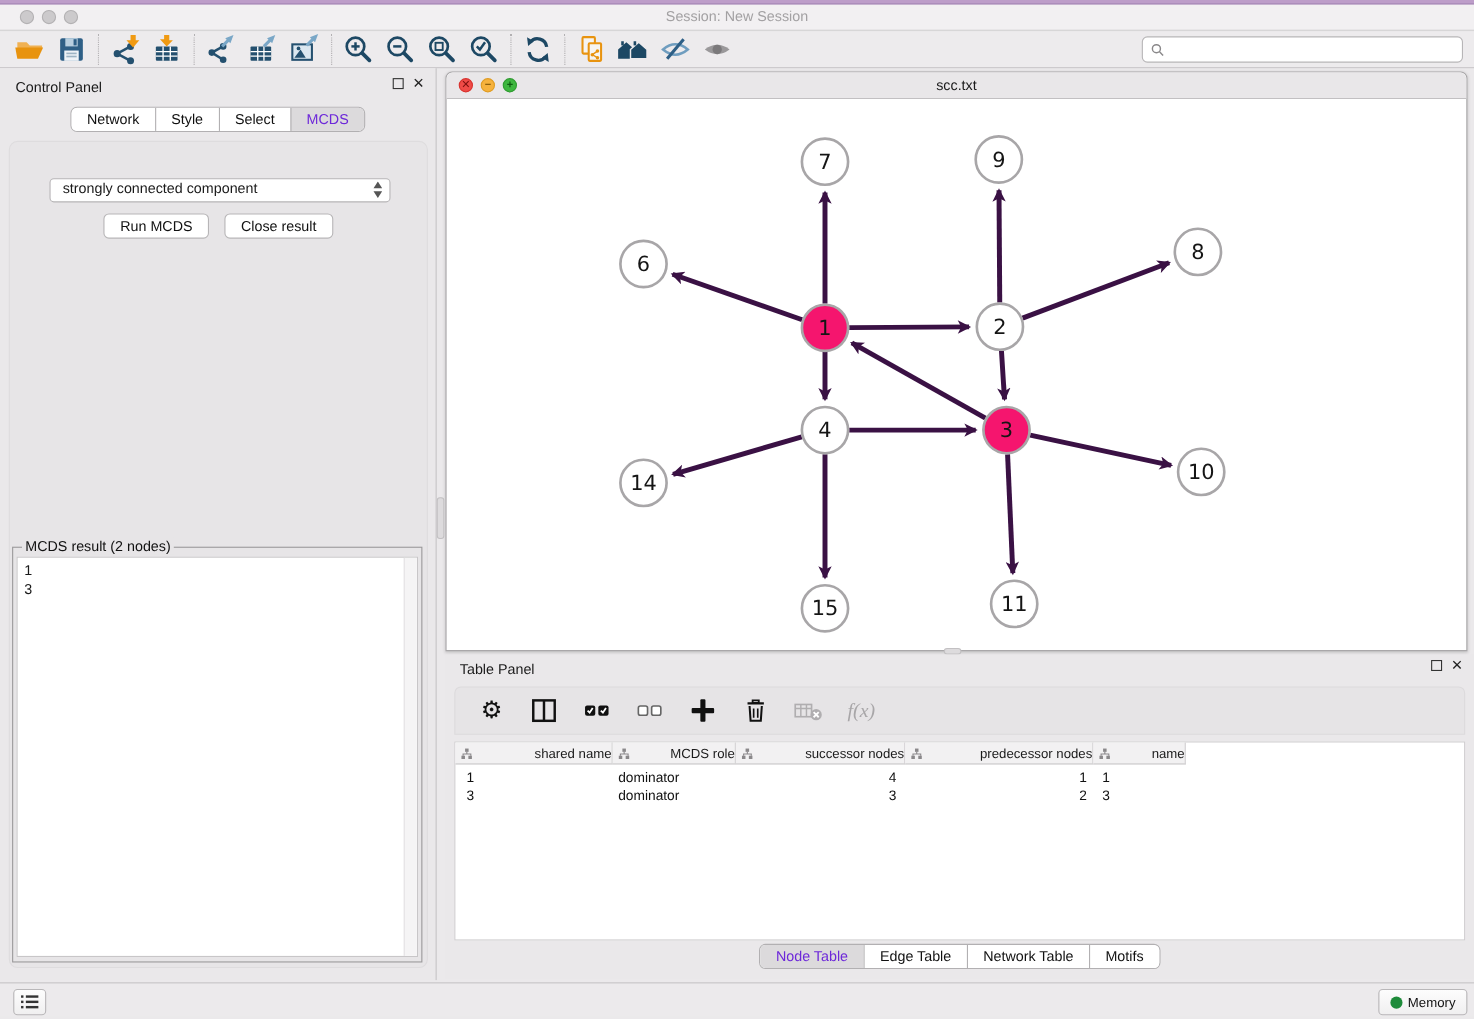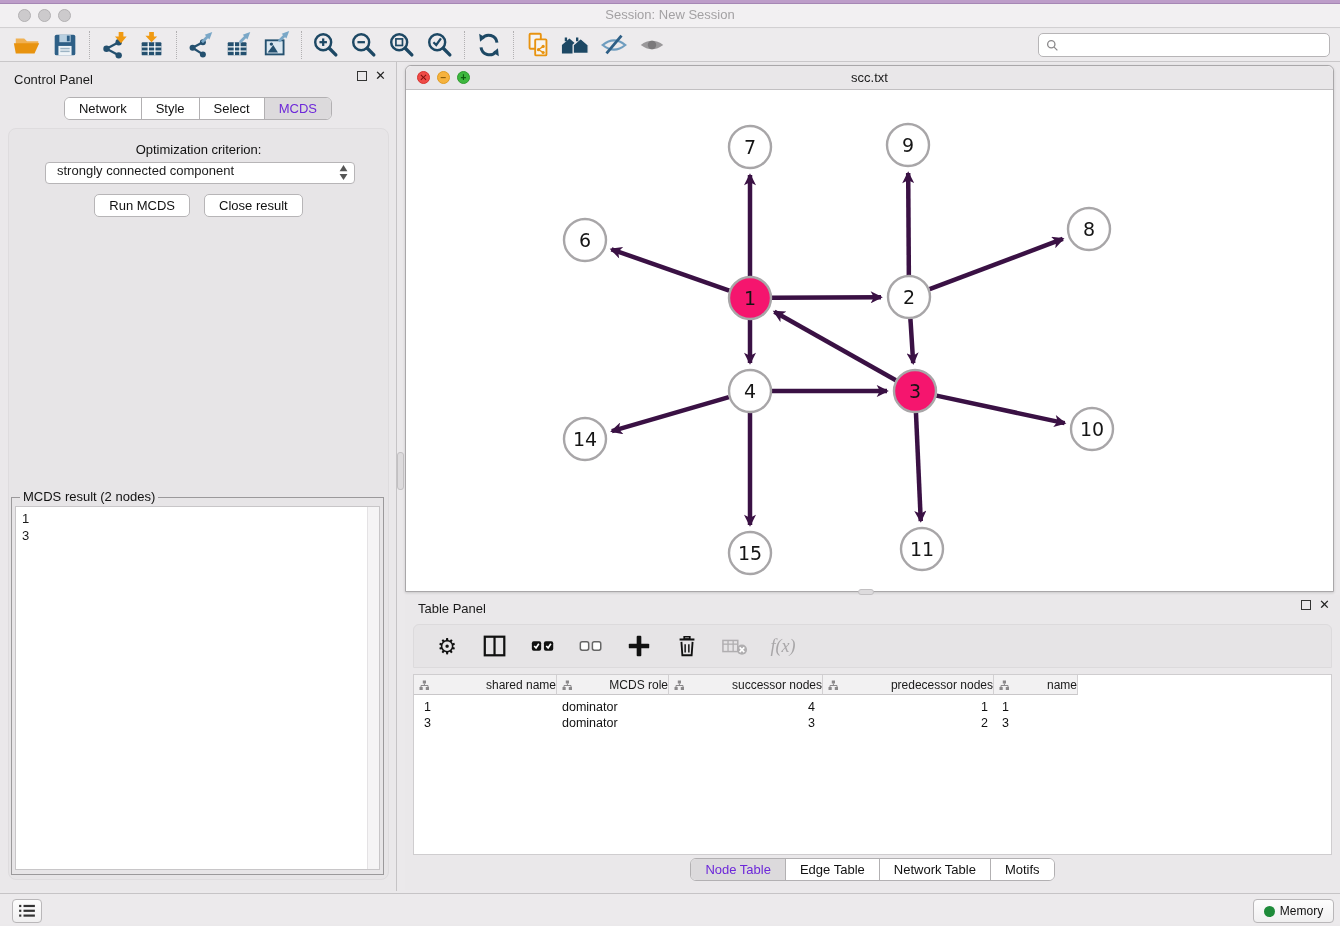--- a/index.html
+++ b/index.html
@@ -244,21 +244,20 @@
     <span class="float-glyph"></span>
     <span class="close-glyph">✕</span>
   </span>
   <div class="cp-tabs"><span class="segwrap" id="cp-tabs">
         <span class="seg">Network</span>
         <span class="seg">Style</span>
         <span class="seg">Select</span>
         <span class="seg sel">MCDS</span>
       </span></div>
   <div class="cp-inner">
-    <div class="opt-label">Optimization criterion:</div>
     <div class="dropdown">
       <span>strongly connected component</span>
       <span class="dd-stepper">
         <svg width="9" height="7" viewBox="0 0 10 8">
             <polygon points="5,0 9.5,7 0.5,7" fill="#555"></polygon>
           </svg>
         <svg width="9" height="7" viewBox="0 0 10 8">
             <polygon points="0.5,1 9.5,1 5,8" fill="#555"></polygon>
           </svg>
       </span>

